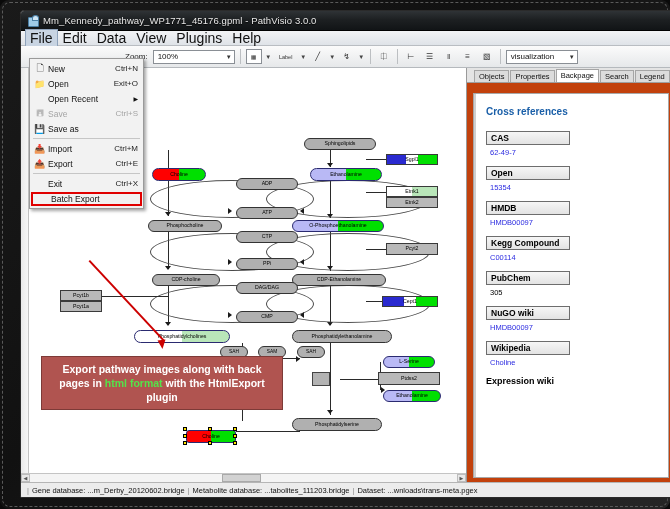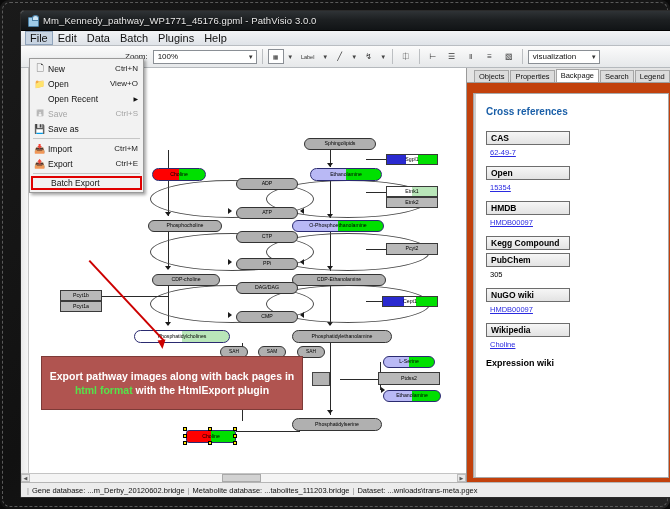--- a/index.html
+++ b/index.html
@@ -50,21 +50,21 @@
     color:#e8e8e8; font-size:9.5px; letter-spacing:.1px;
     text-shadow:0 1px 1px #000; white-space:nowrap;
   }
   
   #menubar {
     height:15px; flex:0 0 15px;
     background:linear-gradient(180deg,#f2f3f5,#dfe3e8);
     border-bottom:1px solid #b9bdc2;
     display:flex; align-items:center; padding-left:4px;
   }
-  .menu-item { padding:1px 5px; font-size:11px; color:#111; white-space:nowrap; }
+  .menu-item { padding:1px 5px; font-size:14px; color:#111; white-space:nowrap; }
   .menu-item.open { background:#c8d4e2; border:1px solid #8fa3bb; padding:0 4px; }
   
   #toolbar {
     height:22px; flex:0 0 22px;
     background:linear-gradient(180deg,#fbfbfb,#e6e8ea);
     border-bottom:1px solid #b5b9bd;
     display:flex; align-items:center; padding-left:104px; gap:3px;
   }
   .tl-label { font-size:8px; color:#222; margin-right:2px; }
   .combo {
@@ -128,21 +128,21 @@
     position:absolute; border:1px solid #4a4a4a; border-radius:50%;
     background:transparent;
   }
   
   .handle {
     position:absolute; width:4px; height:4px;
     background:#ffe400; border:1px solid #000;
   }
   
   #callout {
-    position:absolute; left:11px; top:288px; width:262px; height:54px;
+    position:absolute; left:11px; top:288px; width:242px; height:54px;
     background:#b05450; border:1px solid #7d3a37;
     color:#fff; font-size:10.5px; font-weight:bold; line-height:14px;
     display:flex; align-items:center; justify-content:center; text-align:center;
     padding:0 6px;
   }
   #callout .hl { color:#55e24a; }
   .red-arrow-line {
     position:absolute; background:#cc0000; height:2px; transform-origin:0 0;
   }
   .red-arrow-head {
@@ -190,21 +190,21 @@
   .xref-title {
     color:#1a5fa8; font-size:10px; font-weight:bold; margin:2px 0 14px 0;
   }
   .xref-box {
     width:84px; border:1px solid #6d6d6d;
     background:linear-gradient(180deg,#f6f6f6,#e3e3e3);
     font-size:8.5px; font-weight:bold; color:#000;
     padding:1px 0 1px 4px; margin-bottom:3px;
   }
   .xref-val { font-size:7.5px; margin:0 0 9px 4px; color:#000; }
-  .xref-val a, .link { color:#2a2ae0; text-decoration:underline; }
+  .xref-val a, .link { color:#2a2ae0; }
   .expr-title { font-size:9px; font-weight:bold; color:#000; margin-top:3px; }
   
   #statusbar {
     height:15px; flex:0 0 15px; background:#ececec;
     border-top:1px solid #b5b5b5; display:flex; align-items:center;
     font-size:7.5px; color:#111; padding-left:3px; white-space:nowrap;
   }
   .sb-sep { color:#8a8a8a; padding:0 3px; }
   .sc-btn { width:9px; height:8px; font-size:5px; color:#555;
     display:flex; align-items:center; justify-content:center;
@@ -221,28 +221,28 @@
 
     <div id="titlebar">
       <div class="tb-icon"></div>
       <div id="title-text">Mm_Kennedy_pathway_WP1771_45176.gpml - PathVisio 3.0.0</div>
     </div>
 
     <div id="menubar">
       <div class="menu-item open">File</div>
       <div class="menu-item">Edit</div>
       <div class="menu-item">Data</div>
-      <div class="menu-item">Batch</div>
+      <div class="menu-item">View</div>
       <div class="menu-item">Plugins</div>
       <div class="menu-item">Help</div>
     </div>
 
     <div id="toolbar">
       <span class="tl-label">Zoom:</span>
-      <div class="combo" style="width:104px">
+      <div class="combo" style="width:82px">
         <span>100%</span>
         <span class="arrow">▼</span>
       </div>
       <div class="tl-sep"></div>
       <div class="tl-btn" style="border:1px solid #8a8f95;background:#fff;font-size:6px">▦</div>
       <div class="tl-drop">▼</div>
       <div class="tl-btn" style="width:22px;font-size:5.5px">Label</div>
       <div class="tl-drop">▼</div>
       <div class="tl-btn">╱</div>
       <div class="tl-drop">▼</div>
@@ -414,20 +414,21 @@
           <div class="xref-box">CAS</div>
           <div class="xref-val"><span class="link">62-49-7</span></div>
 
           <div class="xref-box">Open</div>
           <div class="xref-val"><span class="link">15354</span></div>
 
           <div class="xref-box">HMDB</div>
           <div class="xref-val"><span class="link">HMDB00097</span></div>
 
           <div class="xref-box">Kegg Compound</div>
+          <div class="xref-val"><span class="link">C00114</span></div>
 
           <div class="xref-box">PubChem</div>
           <div class="xref-val">305</div>
 
           <div class="xref-box">NuGO wiki</div>
           <div class="xref-val"><span class="link">HMDB00097</span></div>
 
           <div class="xref-box">Wikipedia</div>
           <div class="xref-val"><span class="link">Choline</span></div>
 
@@ -453,21 +454,21 @@
 
     <div id="filemenu">
       <div class="fm-row">
         <span class="fm-ico">🗋</span>
         <span class="fm-lbl">New</span>
         <span class="fm-acc">Ctrl+N</span>
       </div>
       <div class="fm-row">
         <span class="fm-ico" style="color:#d79b2a">📁</span>
         <span class="fm-lbl">Open</span>
-        <span class="fm-acc">View+O</span>
+        <span class="fm-acc">Exit+O</span>
       </div>
       <div class="fm-row">
         <span class="fm-ico"></span>
         <span class="fm-lbl">Open Recent</span>
         <span class="fm-sub">▶</span>
       </div>
       <div class="fm-row disabled">
         <span class="fm-ico" style="color:#b8b8b8">🖪</span>
         <span class="fm-lbl">Save</span>
         <span class="fm-acc" style="color:#a4a4a4">Ctrl+S</span>
@@ -482,20 +483,25 @@
         <span class="fm-ico">📥</span>
         <span class="fm-lbl">Import</span>
         <span class="fm-acc">Ctrl+M</span>
       </div>
       <div class="fm-row">
         <span class="fm-ico">📤</span>
         <span class="fm-lbl">Export</span>
         <span class="fm-acc">Ctrl+E</span>
       </div>
       <div class="fm-sep"></div>
+      <div class="fm-row">
+        <span class="fm-ico"></span>
+        <span class="fm-lbl">Exit</span>
+        <span class="fm-acc">Ctrl+X</span>
+      </div>
       <div class="fm-row" style="margin:1px 1px 0;border:2px solid #e00000;height:14px;">
         <span class="fm-ico"></span>
         <span class="fm-lbl">Batch Export</span>
       </div>
     </div>
 
   </div>
 </div>
 
 </body></html>

